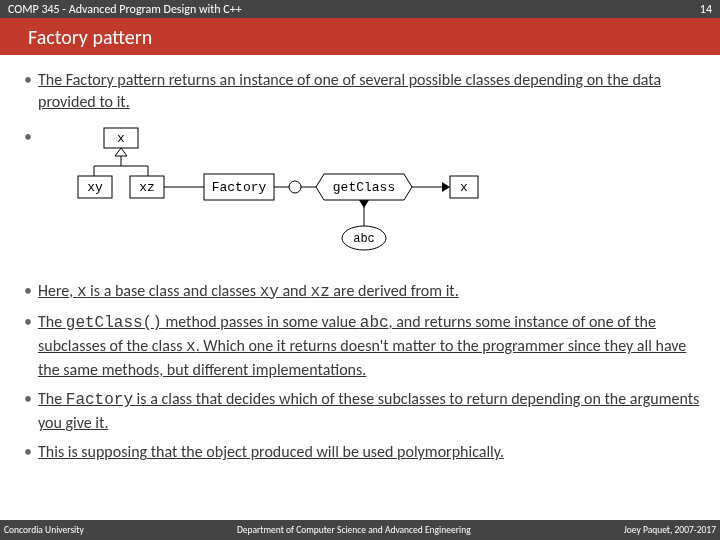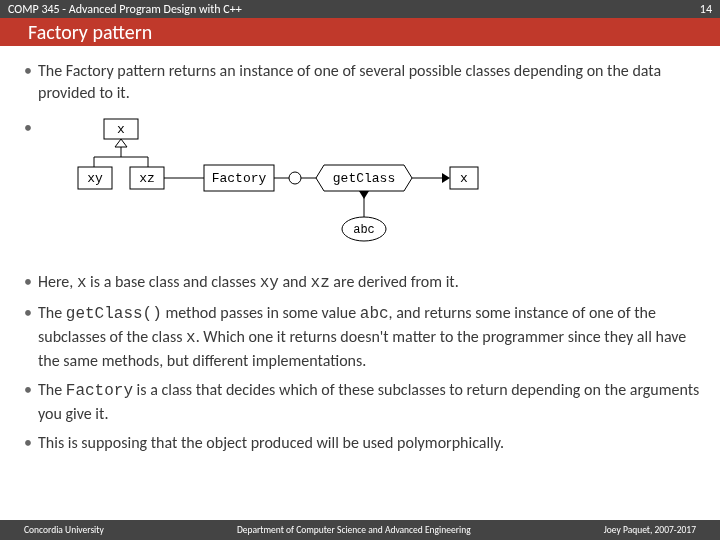--- a/index.html
+++ b/index.html
@@ -1,26 +1,26 @@
 <!DOCTYPE html>
 <html><head>
 <meta charset="utf-8">
 <style>
   * { box-sizing: border-box; margin: 0; padding: 0; }
   html, body { width: 720px; height: 540px; font-family: Calibri, "Segoe UI", Arial, sans-serif; color: #333; background:#fff; }
   .slide { width:720px; height:540px; position:relative; display:flex; flex-direction:column; }
   .topbar { background:#444; color:#fff; height:18px; font-size:12px; display:flex; align-items:center; padding:0 8px; justify-content:space-between; }
-  .title-band { background:#c0392b; color:#fff; height:28px; display:flex; align-items:center; padding-left:28px; font-size:20px; font-weight:400; }
-  .content { flex:1; padding:14px 16px 8px 24px; font-size:16px; line-height:1.35; }
+  .title-band { background:#c0392b; color:#fff; height:37px; display:flex; align-items:center; padding-left:28px; font-size:20px; font-weight:400; }
+  .content { flex:1; padding:14px 16px 8px 24px; font-size:16px; line-height:1.35;text-decoration:underline; }
   ul.bullets { list-style:none; }
   ul.bullets > li { position:relative; padding-left:14px; margin-bottom:8px; color:#3a3a3a; }
   ul.bullets > li::before { content:"•"; position:absolute; left:0; top:0; color:#666; }
   .mono { font-family: "Courier New", monospace; font-size:16px; }
   .diagram { margin:14px 0 18px 40px; }
-  .footer { background:#444; color:#fff; height:20px; font-size:9.5px; display:flex; align-items:center; justify-content:space-between; padding:0 24px; }
+  .footer { background:#444; color:#fff; height:20px; font-size:9.5px; display:flex; align-items:center; justify-content:space-between; padding:0 4px; }
 </style>
 </head>
 <body>
 
 <div class="slide">
 
   <div class="topbar">
     <span>COMP 345 - Advanced Program Design with C++</span>
     <span>14</span>
   </div>

